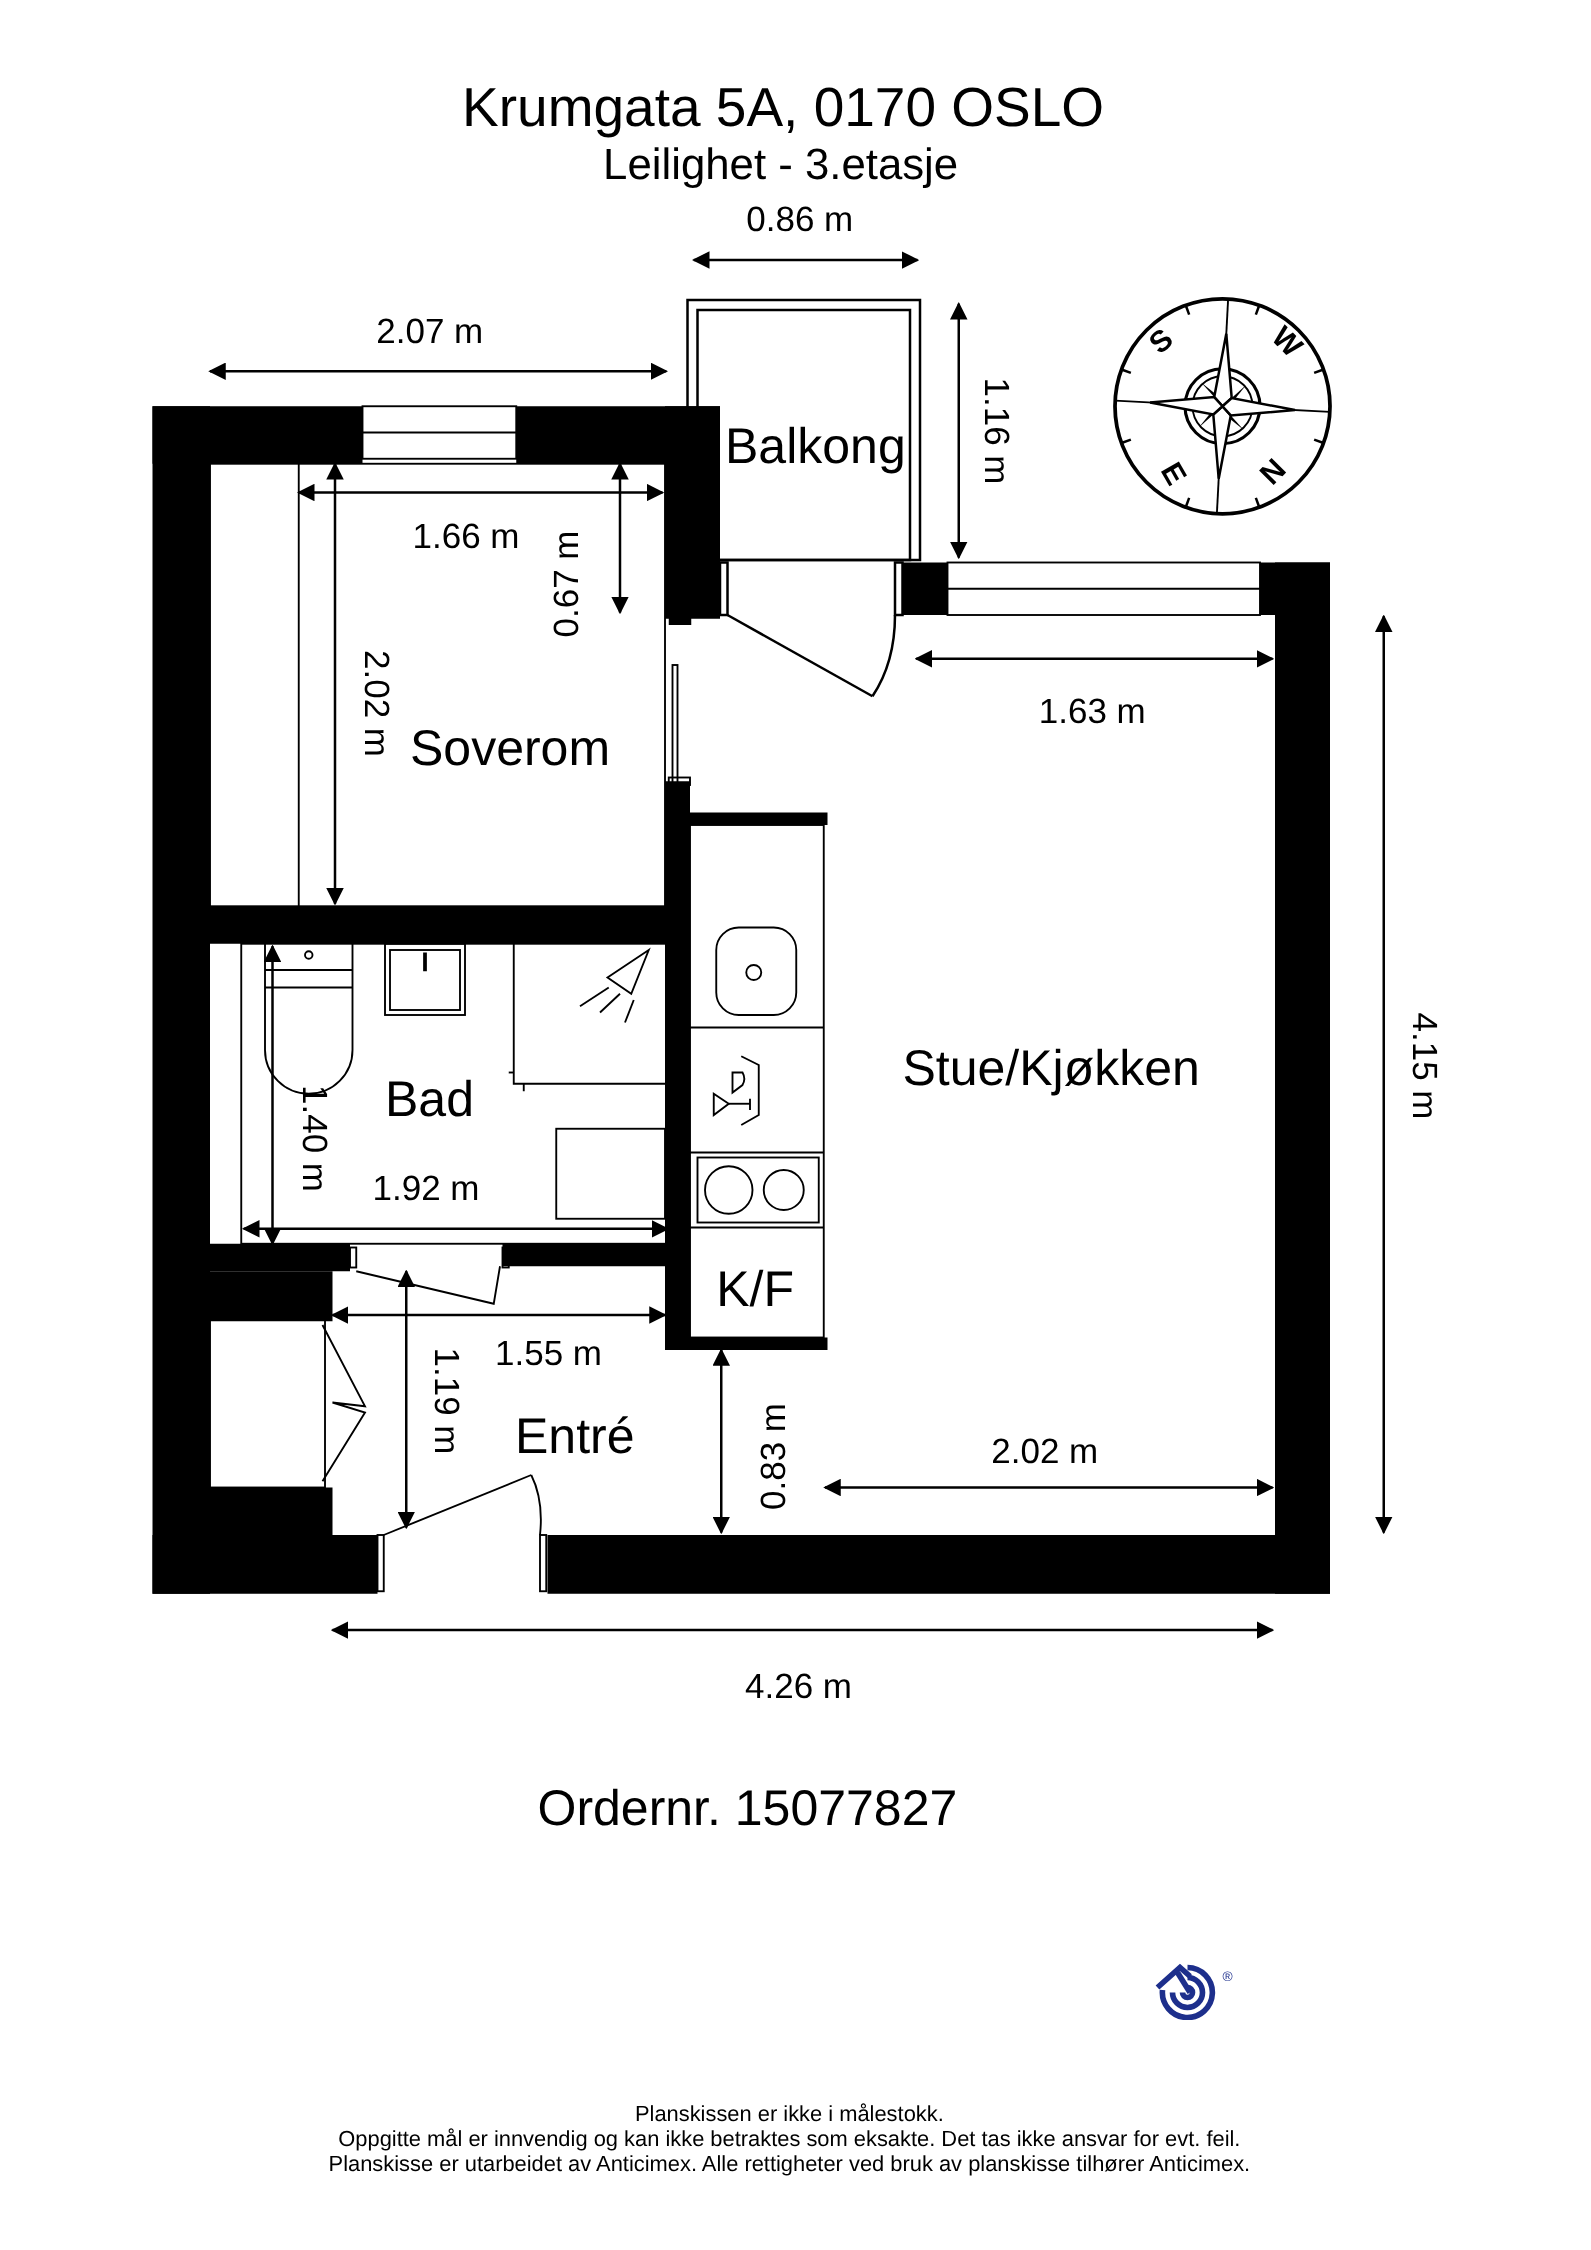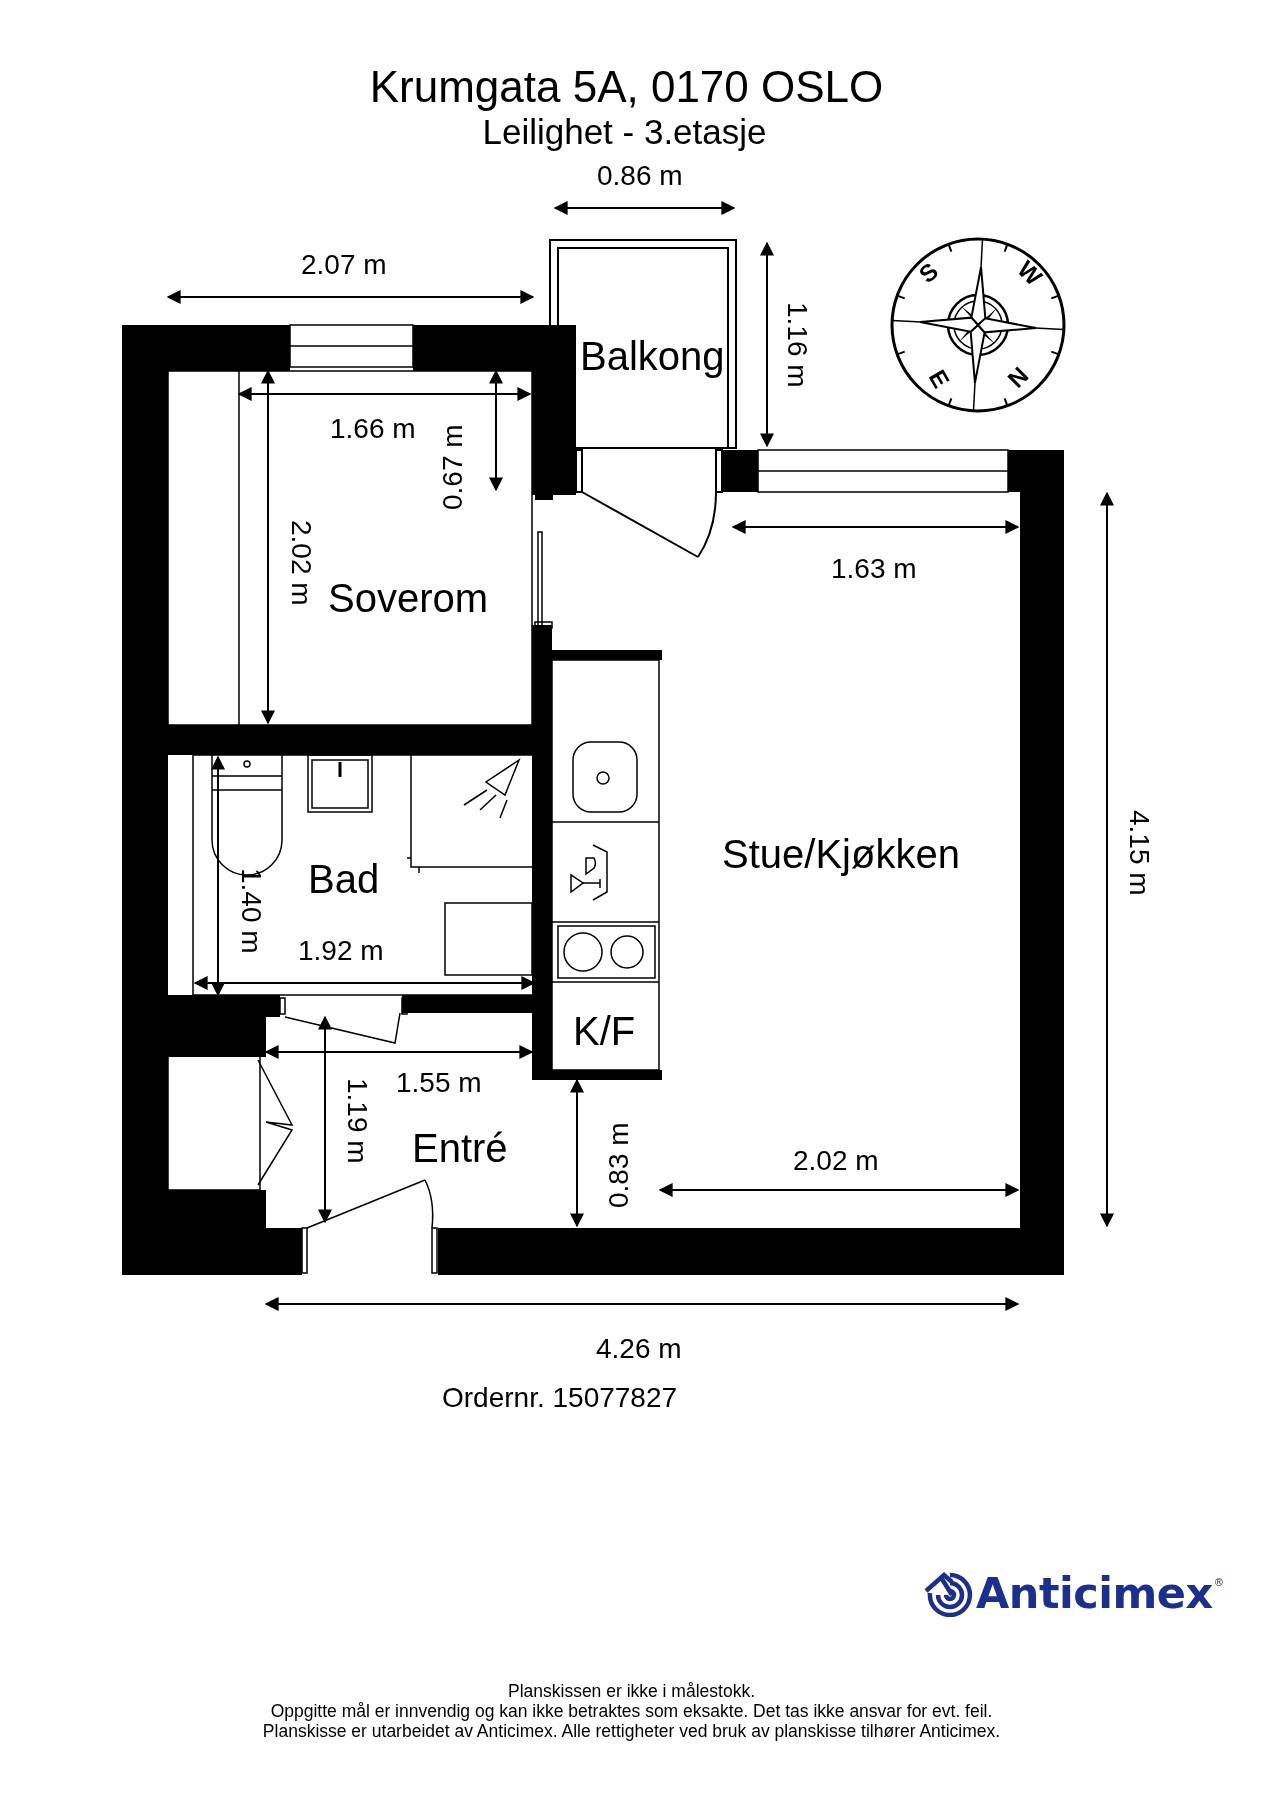--- a/index.html
+++ b/index.html
@@ -1,20 +1,20 @@
 <!DOCTYPE html>
 <html><head>
 <meta charset="utf-8">
 <style>
   html, body { margin: 0; padding: 0; background: #ffffff; }
   body { width: 1273px; height: 1800px; position: relative; overflow: hidden; font-family: "Liberation Sans", sans-serif; color: #000; }
   .txt { position: absolute; white-space: nowrap; font-family: "Liberation Sans", sans-serif; color: #000; }
   .title { top: 62px; left: 0; width: 1273px; text-align: center; font-size: 44px; left: -10px; }
   .subtitle { top: 112px; left: 0; width: 1273px; text-align: center; font-size: 35px; left: -12px; }
-  .order { top: 1382px; left: 430px; font-size: 28px; margin-left: 12px; }
+  .order { top: 1425px; left: 430px; font-size: 40px; }
   .footer { position: absolute; top: 1681px; left: 0; width: 1273px; text-align: center; font-size: 17.5px; line-height: 20px; left: -5px; }
   .logo { position: absolute; left: 920px; top: 1568px; display: flex; align-items: center; }
   .logo-text { font-family: "DejaVu Sans", sans-serif; font-weight: bold; font-size: 43px; color: #1d2f8c; letter-spacing: -0.5px; }
   .logo-reg { font-size: 11px; color: #1d2f8c; align-self: flex-start; margin-top: 8px; margin-left: 2px; }
   svg.plan { position: absolute; left: 0; top: 0; }
   .dim { font-size: 28px; }
   .room { font-size: 40px; }
 </style>
 </head>
 <body>
@@ -234,21 +234,20 @@
 <div class="logo">
   <svg width="56" height="48" viewBox="0 0 56 48">
     <g fill="none" stroke="#1d2f8c" stroke-width="4.5">
       <path d="M6,22 L24,6 L32,13"></path>
       <path d="M10,24 A20,20 0 1 0 30,6"></path>
       <path d="M18,26 A12,12 0 1 0 30,14"></path>
       <path d="M26,26 A4,4 0 1 0 30,22"></path>
       <line x1="22" y1="10" x2="32" y2="26"></line>
     </g>
   </svg>
-  <span class="logo-text">Anticimex</span>
   <span class="logo-reg">®</span>
 </div>
 
 <div class="footer">
   <div>Planskissen er ikke i målestokk.</div>
   <div>Oppgitte mål er innvendig og kan ikke betraktes som eksakte. Det tas ikke ansvar for evt. feil.</div>
   <div>Planskisse er utarbeidet av Anticimex. Alle rettigheter ved bruk av planskisse tilhører Anticimex.</div>
 </div>
 
 </body></html>

